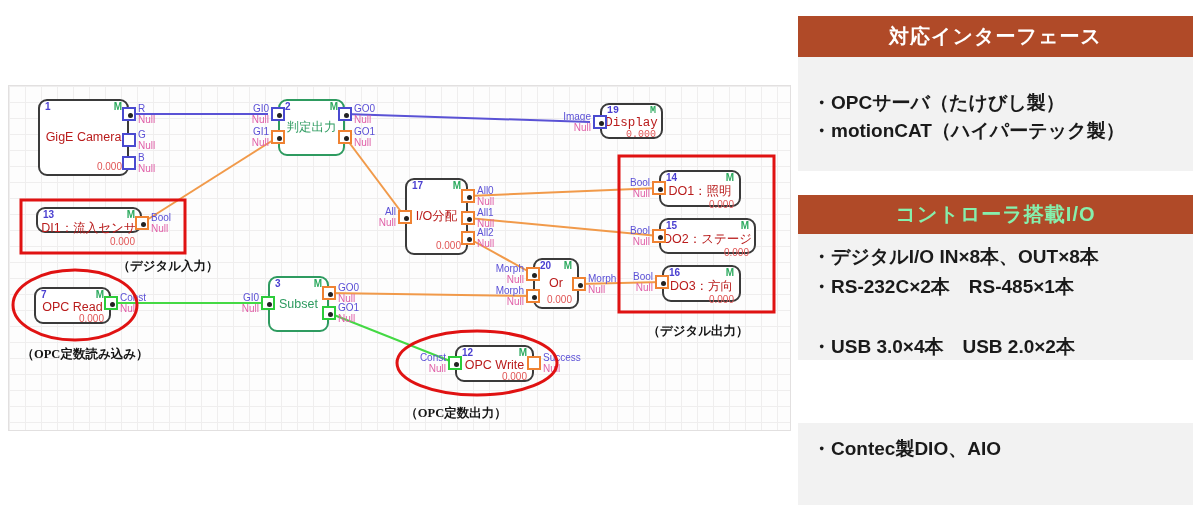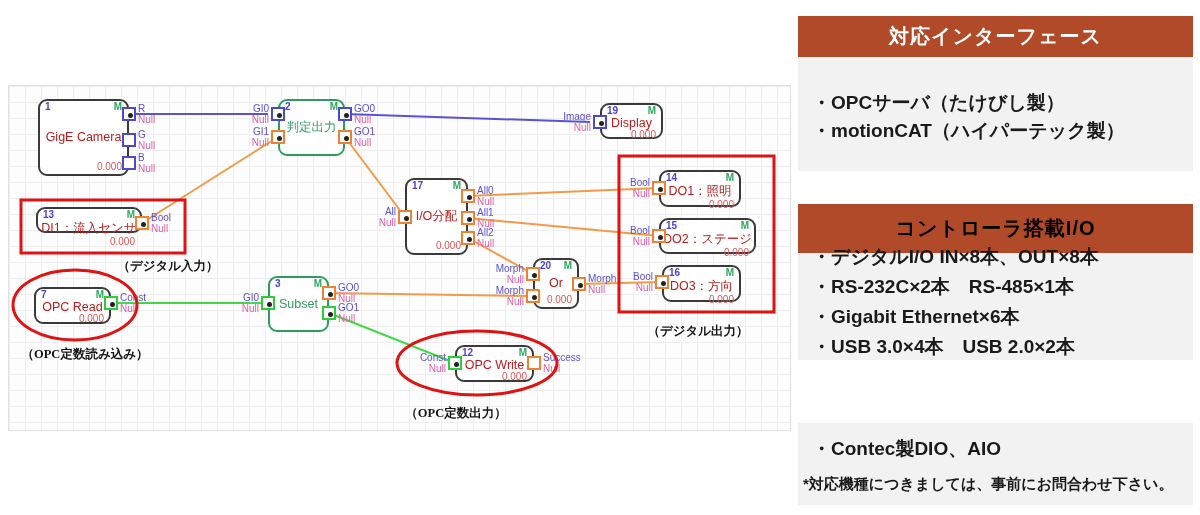--- a/index.html
+++ b/index.html
@@ -249,21 +249,21 @@
         <span class="pname">All1</span>
         <span class="psub">Null</span>
       </div>
       <div class="port orange" style="left: 461px; top: 231px;">
         <div class="dot"></div>
       </div>
       <div class="port-label" style="left: 477px; top: 227px;">
         <span class="pname">All2</span>
         <span class="psub">Null</span>
       </div>
-      <div class="node" style="left: 600px; top: 103px; width: 63px; height: 36px;">
+      <div class="node" style="left: 600px; top: 103px; width: 63px; height: 36px; font-family: Liberation Mono, monospace;">
         <div class="node-head">
           <span class="node-id">19</span>
           <span class="node-badge">M</span>
         </div>
         <div class="node-name">Display</div>
         <div class="node-value">0.000</div>
       </div>
       <div class="port blue" style="left: 593px; top: 115px;">
         <div class="dot"></div>
       </div>
@@ -355,22 +355,20 @@
       <rect x="619" y="156" width="155" height="156" fill="none" stroke="#e01212" stroke-width="3"></rect>
       <ellipse cx="75" cy="305" rx="62" ry="35" fill="none" stroke="#e01212" stroke-width="3"></ellipse>
       <ellipse cx="477" cy="363" rx="80" ry="32" fill="none" stroke="#e01212" stroke-width="3"></ellipse>
     </svg>
   <div id="panel">
       <div class="sec-body" style="top: 41px; height: 114px; background: rgb(242, 242, 242);"></div>
       <div class="sec-header" style="top: 0px; height: 41px; background: rgb(176, 74, 40); color: rgb(255, 255, 255);">対応インターフェース</div>
       <div class="sec-item" style="top: 102px;">・motionCAT（ハイパーテック製）</div>
       <div class="sec-item" style="top: 74px;">・OPCサーバ（たけびし製）</div>
       <div class="sec-body" style="top: 210px; height: 134px; background: rgb(242, 242, 242);"></div>
-      <div class="sec-header" style="top: 188px; height: 49px; background: rgb(176, 74, 40); color: #000000;">コントローラ搭載I/O</div>
+      <div class="sec-header" style="top: 179px; height: 39px; background: rgb(176, 74, 40); color: #86efac;">コントローラ搭載I/O</div>
       <div class="sec-item" style="top: 228px;">・デジタルI/O IN×8本、OUT×8本</div>
       <div class="sec-item" style="top: 258px;">・RS-232C×2本　RS-485×1本</div>
-      <div class="sec-item" style="top: 288px;">・Gigabit Ethernet×6本</div>
       <div class="sec-item" style="top: 318px;">・USB 3.0×4本　USB 2.0×2本</div>
       <div class="sec-body" style="top: 407px; height: 82px; background: rgb(242, 242, 242);"></div>
       <div class="sec-item" style="top: 420px;">・Contec製DIO、AIO</div>
-      <div class="footnote" style="top: 459px;">*対応機種につきましては、事前にお問合わせ下さい。</div>
     </div>
 </div>
 
 </body></html>

